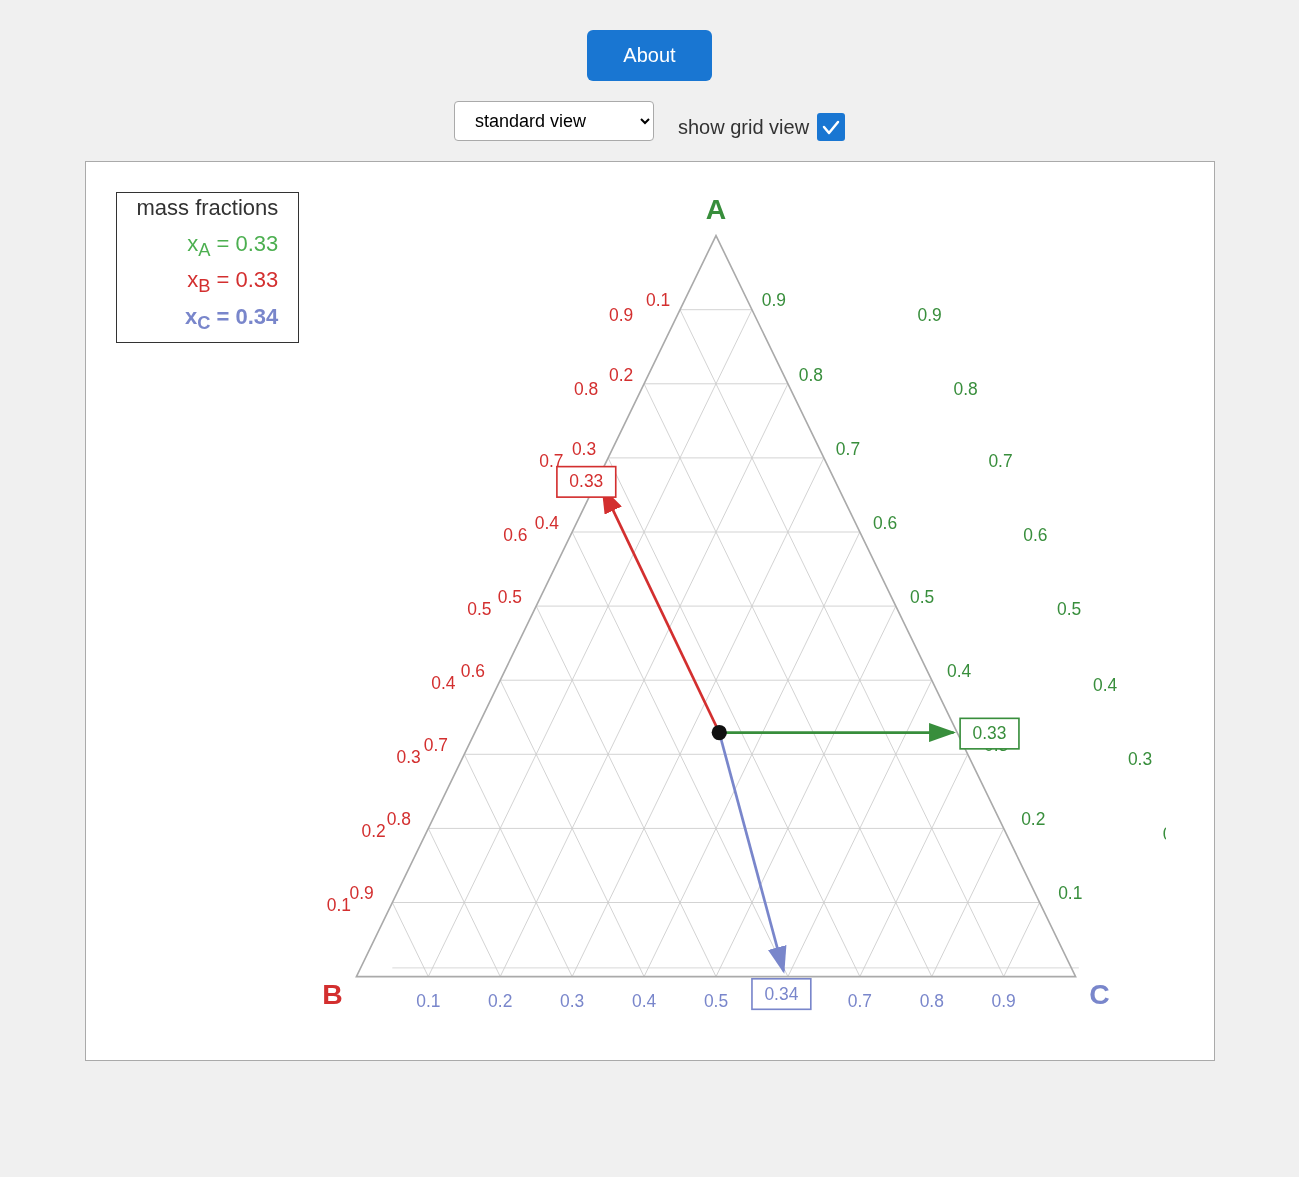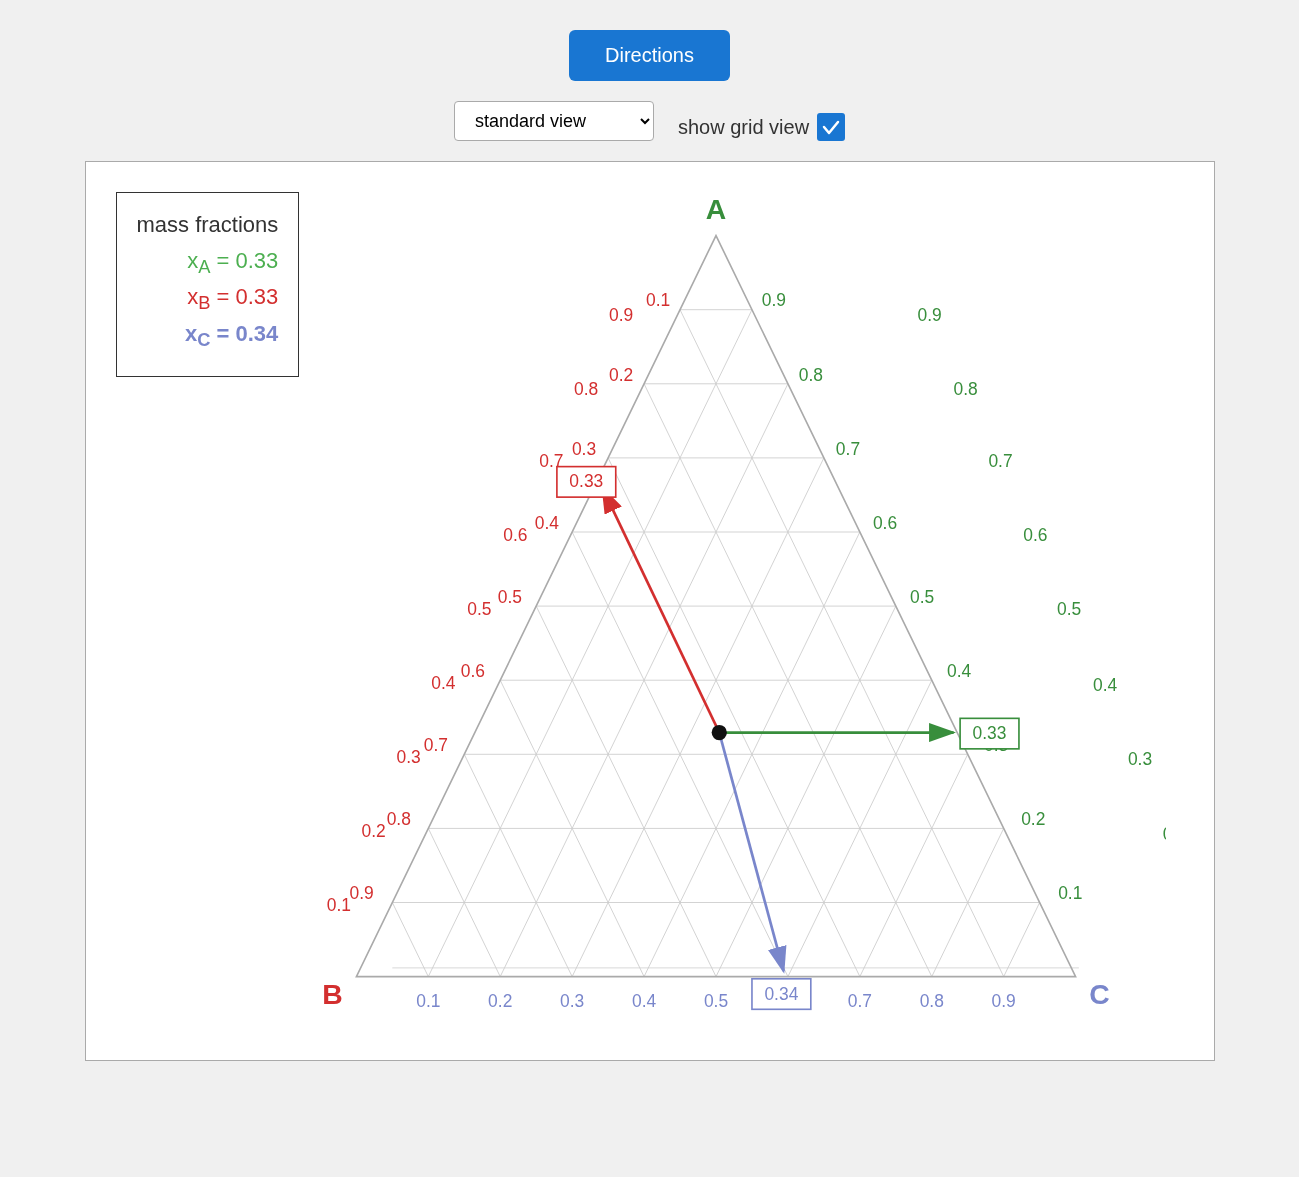--- a/index.html
+++ b/index.html
@@ -71,21 +71,21 @@
       width: 1130px;
       min-height: 900px;
       padding: 20px;
       position: relative;
     }
     .mass-fractions-box {
       position: absolute;
       top: 30px;
       left: 30px;
       border: 1.5px solid #333;
-      padding: 19px 20px;
+      padding: 2px 20px;
       background: white;
     }
     .mass-fractions-title {
       font-size: 22px;
       color: #333;
       margin-bottom: 10px;
     }
     .fraction-line {
       font-size: 22px;
       margin: 6px 0;
@@ -96,21 +96,21 @@
     .frac-c { color: #7986cb; font-weight: bold; }
     svg.ternary {
       width: 100%;
       height: 100%;
     }
   </style>
 </head>
 <body>
 
 <div class="toolbar">
-  <button class="btn">Directions</button>
+  <button class="btn">About</button>
 </div>
 
 <div class="controls">
   <select class="view-select">
     <option>standard view</option>
     <option>reverse view</option>
   </select>
   <span class="show-grid-label">
     <span>show grid view</span>
     <span class="checkbox-container">

